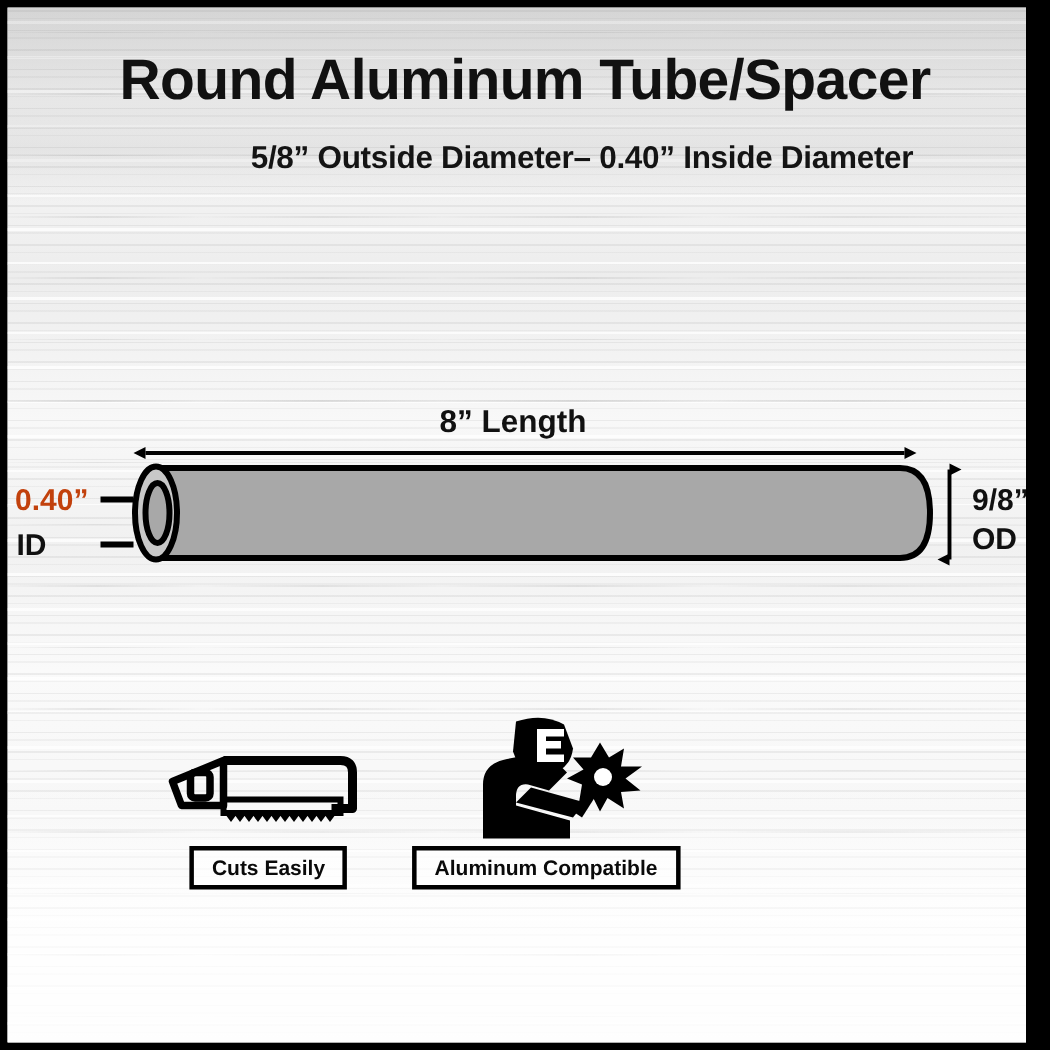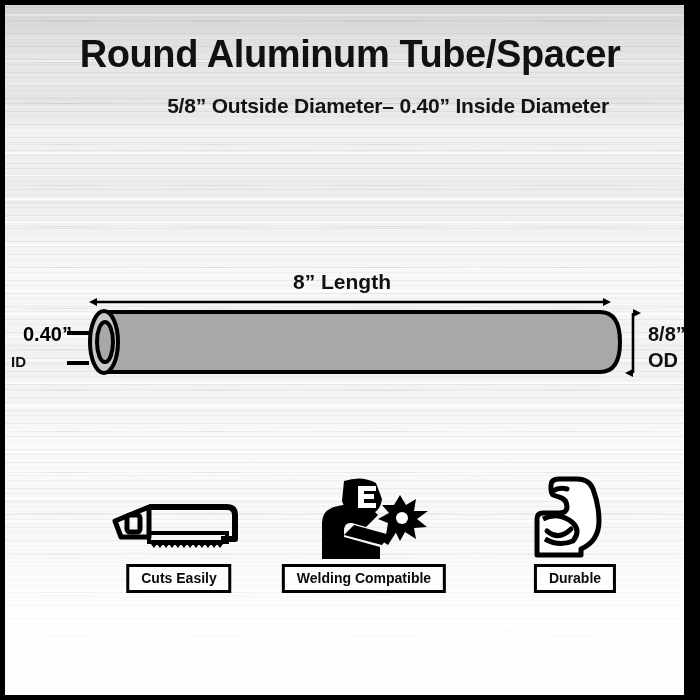--- a/index.html
+++ b/index.html
@@ -165,31 +165,31 @@
     left: 643px;
     top: 316px;
     font-size: 20px;
     font-weight: bold;
     color: #111111;
     line-height: 26px;
     text-align: left;
   }
   .id-label-top {
     position: absolute;
-    left: 18px;
+    left: 5px;
     top: 318px;
     font-size: 20px;
     font-weight: bold;
-    color: #000000;
+    color: #c2410c;
   }
   .id-label-bottom {
     position: absolute;
     left: 6px;
     top: 348px;
-    font-size: 15px;
+    font-size: 20px;
     font-weight: bold;
     color: #111111;
   }
 
   
   .features {
     position: absolute;
     left: 0;
     top: 470px;
     width: 690px;
@@ -242,21 +242,21 @@
     <div class="metal-streaks-long"></div>
     <div class="metal-header-shade"></div>
     <div class="metal-bottom-light"></div>
 
     <div class="title">Round Aluminum Tube/Spacer</div>
     <div class="subtitle">5/8” Outside Diameter– 0.40” Inside Diameter</div>
 
     <div class="length-label">8” Length</div>
 
     <div class="od-label">
-      <div>8/8”</div>
+      <div>9/8”</div>
       <div>OD</div>
     </div>
 
     <div class="id-label-top">0.40”</div>
     <div class="id-label-bottom">ID</div>
 
     <svg class="diagram" viewBox="0 0 690 690">
       <defs>
         <marker id="arrL" markerWidth="10" markerHeight="10" refX="9" refY="5" orient="auto" markerUnits="userSpaceOnUse">
           <path d="M9,1 L1,5 L9,9 Z" fill="#000"></path>
@@ -336,38 +336,19 @@
 
             <path d="M88,66 L102,44 L108,48 L94,70 Z" fill="#000"></path>
 
             <path d="M106,20 L112,30 L122,24 L120,36 L134,36 L123,44
                      L133,52 L120,53 L122,64 L111,57 L106,66 L101,56
                      L92,60 L94,48 L84,44 L95,38 L88,30 L100,30 Z" fill="#000"></path>
 
             <circle cx="108" cy="43" r="6" fill="#ffffff"></circle>
           </svg>
         </div>
-        <div class="feature-label">Welding Compatible</div>
+        <div class="feature-label">Aluminum Compatible</div>
       </div>
 
-      <div class="feature f-dur">
-        <div class="feature-icon">
-          <svg width="120" height="86" viewBox="0 0 120 86">
-
-            <path d="M36,10 Q36,4 44,4 L62,4 Q74,4 78,14
-                     Q84,30 84,46 Q84,66 66,74 L66,80
-                     L22,80 L22,44 Q22,38 28,38
-                     L44,38 Q52,38 52,32 Q52,24 44,22
-                     L38,20 Q36,18 36,14 Z" fill="#ffffff" stroke="#000" stroke-width="5" stroke-linejoin="round"></path>
-
-            <path d="M38,16 Q44,12 52,14" fill="none" stroke="#000" stroke-width="5" stroke-linecap="round"></path>
-
-            <path d="M28,44 Q44,36 58,48 Q66,56 58,66 Q44,72 30,64" fill="#ffffff" stroke="#000" stroke-width="5" stroke-linejoin="round"></path>
-
-            <path d="M32,56 Q44,66 56,54" fill="none" stroke="#000" stroke-width="5" stroke-linecap="round"></path>
-          </svg>
-        </div>
-        <div class="feature-label">Durable</div>
-      </div>
 
     </div>
   </div>
 </div>
 
 </body></html>

